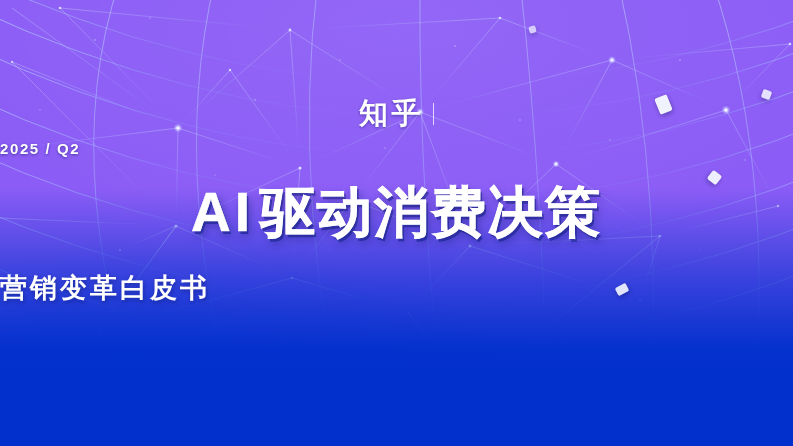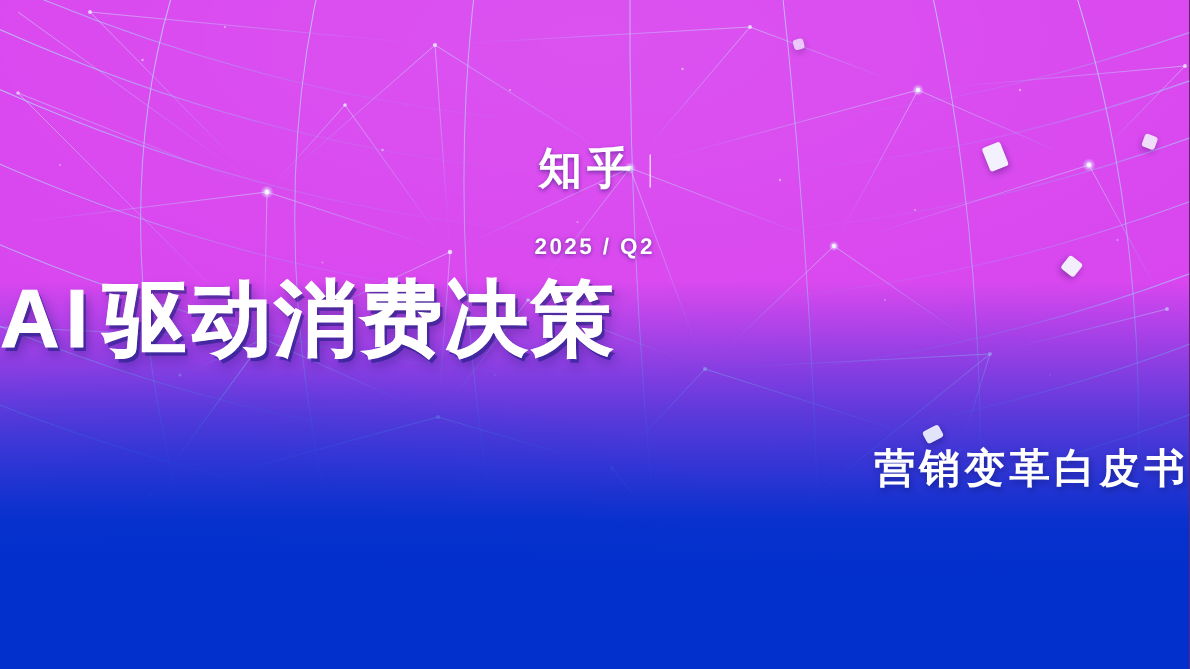--- a/index.html
+++ b/index.html
@@ -5,21 +5,21 @@
   html, body {
     margin: 0;
     padding: 0;
     background: #0a0a0a;
   }
   #slide {
     position: relative;
     width: 793px;
     height: 446px;
     overflow: hidden;
-    background: #d946ef;
+    background: #8b5cf6;
     font-family: "Liberation Sans", "DejaVu Sans", sans-serif;
     user-select: none;
   }
   
   #mesh-layer {
     position: absolute;
     inset: 0;
     width: 793px;
     height: 446px;
     pointer-events: none;
@@ -70,37 +70,37 @@
   }
   .brand-divider {
     width: 1px;
     height: 22px;
     background: rgba(255,255,255,0.72);
     display: block;
   }
 
   .quarter {
     position: absolute;
-    top: 156px;
+    top: 140px;
     left: 0;
     right: 0;
-    text-align: center;
     color: #ffffff;
     font-size: 15px;
     font-weight: 700;
     letter-spacing: 1.6px;
     text-shadow: 0 1px 3px rgba(0,16,80,0.5);
   }
 
   
   .headline {
     position: absolute;
     top: 183px;
     left: 0;
     right: 0;
+    text-align: center;
     color: #ffffff;
     font-size: 55px;
     font-weight: 700;
     letter-spacing: 2px;
     line-height: 1.06;
     white-space: nowrap;
     text-shadow:
       2px 3px 0 rgba(0,22,110,0.45),
       3px 5px 8px rgba(0,18,90,0.35);
     -webkit-text-stroke: 0.6px #ffffff;
@@ -109,27 +109,26 @@
     letter-spacing: 4px;
     padding-right: 6px;
   }
 
   
   .subtitle {
     position: absolute;
     top: 270px;
     left: 0;
     right: 0;
-    text-align: right;
+    text-align: left;
     color: #ffffff;
     font-size: 27px;
     font-weight: 700;
     letter-spacing: 3px;
     text-shadow: 1px 2px 4px rgba(0,18,90,0.42);
-    margin-top: 24px;
   }
 
   
   .chip {
     position: absolute;
     background: #f4f7ff;
     border-radius: 2px;
     box-shadow: 0 2px 5px rgba(0,10,60,0.35);
     pointer-events: none;
   }

